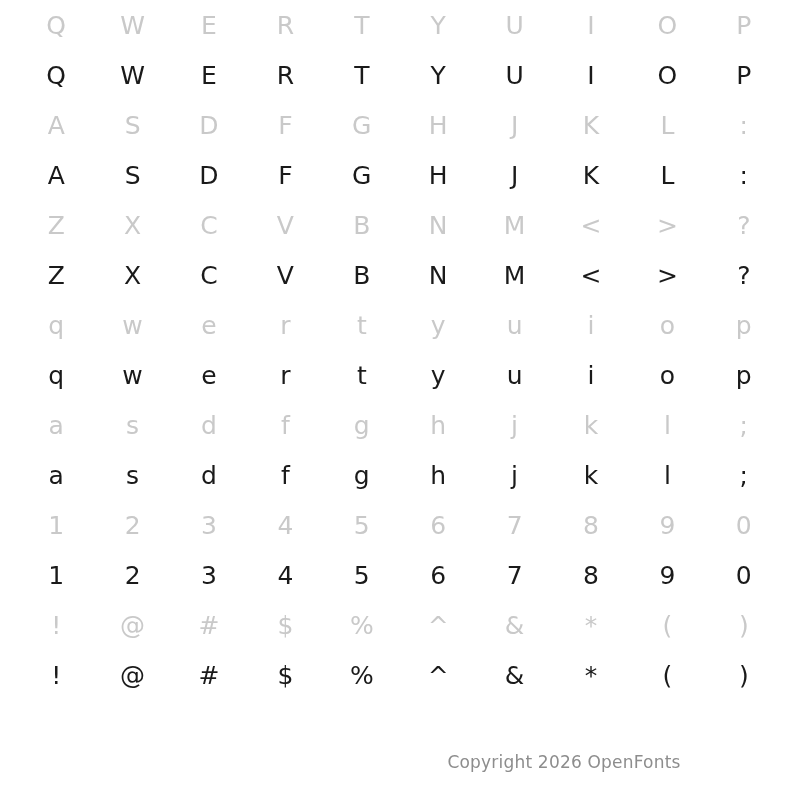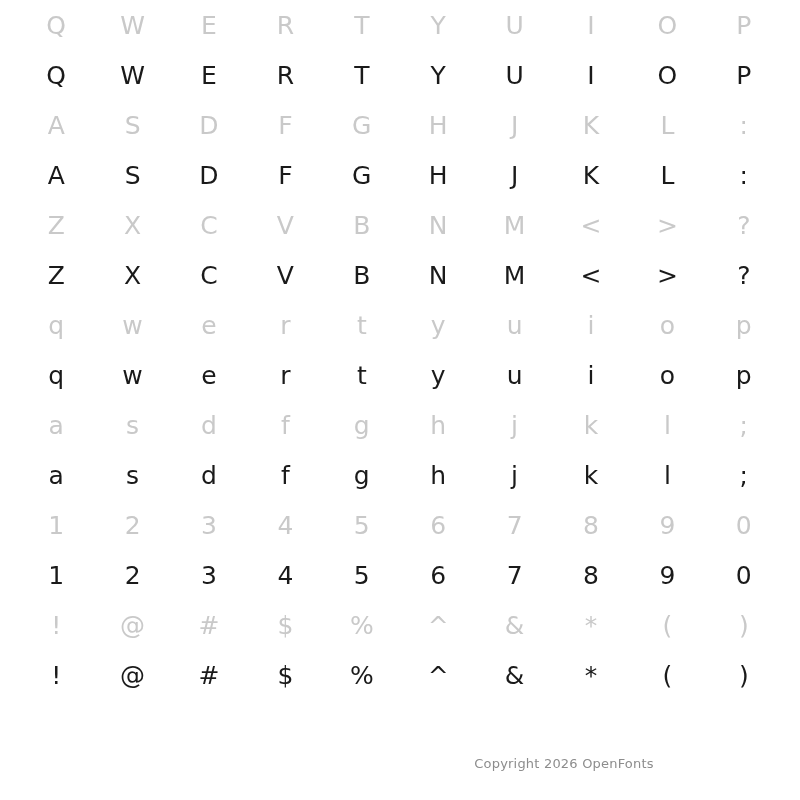--- a/index.html
+++ b/index.html
@@ -49,21 +49,21 @@
     position: absolute;
     left: 0;
     bottom: 28px;
     width: 800px;
     text-align: center;
     padding-right: 32px;
     box-sizing: border-box;
   }
   #copyright {
     display: inline-block;
-    font-size: 13px;
+    font-size: 17px;
     color: #8d8d8d;
     font-family: "DejaVu Sans", sans-serif;
     letter-spacing: 0.2px;
     padding-left: 360px;
   }
 </style>
 </head>
 <body>
 
 <div id="specimen">

